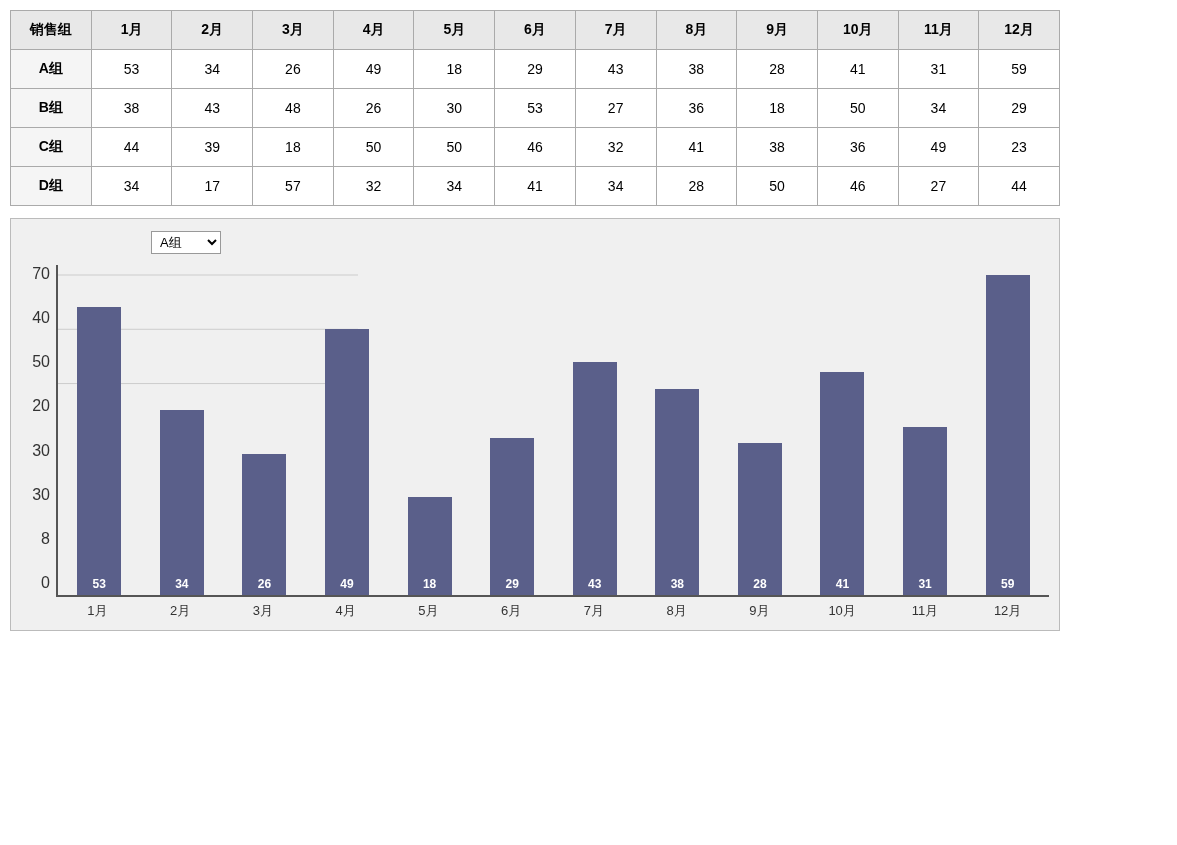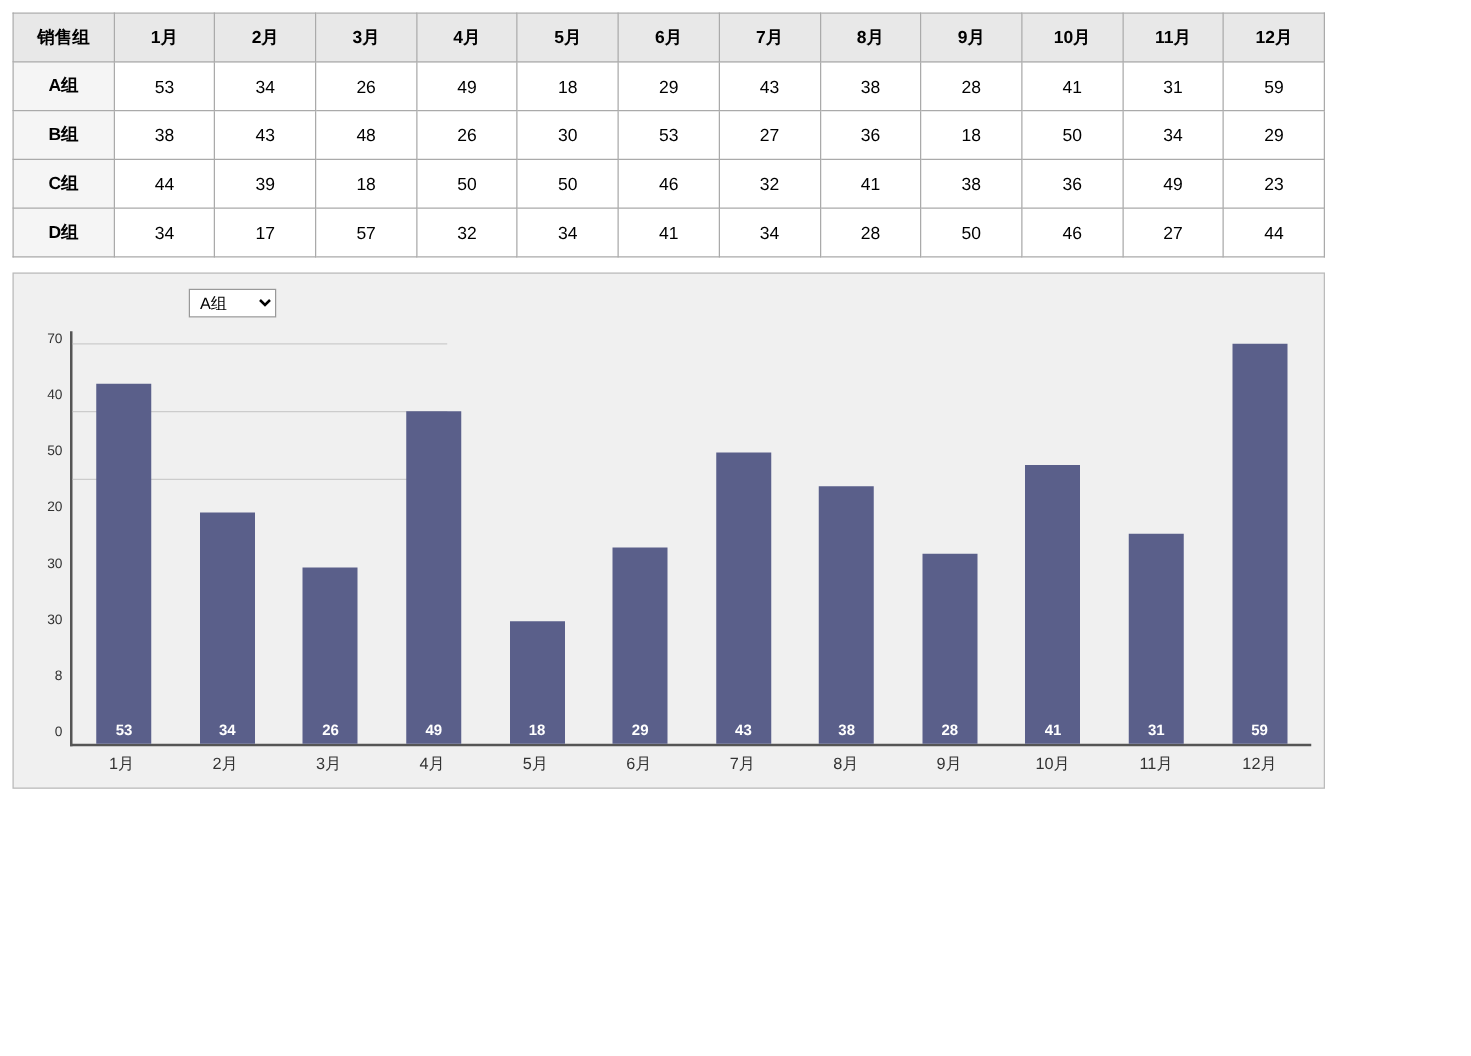--- a/index.html
+++ b/index.html
@@ -62,21 +62,21 @@
       margin-top: 30px;
     }
     .y-axis {
       display: flex;
       flex-direction: column;
       justify-content: space-between;
       align-items: flex-end;
       padding-right: 6px;
       padding-bottom: 28px;
       width: 35px;
-      font-size: 11px;
+      font-size: 16px;
       color: #333;
     }
     .chart-inner {
       flex: 1;
       display: flex;
       flex-direction: column;
     }
     .bars-area {
       flex: 1;
       display: flex;

